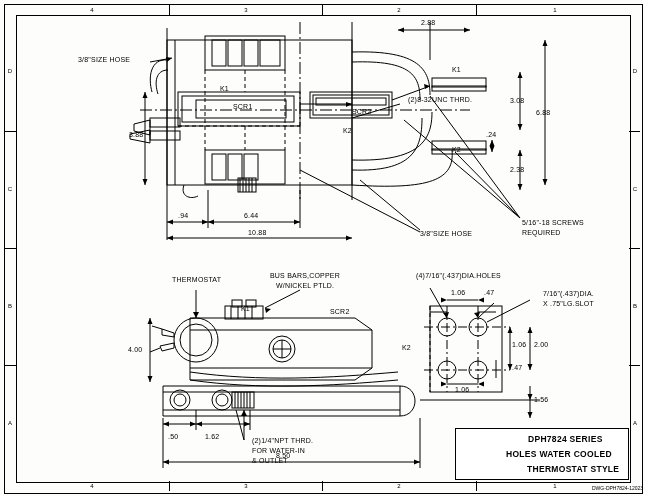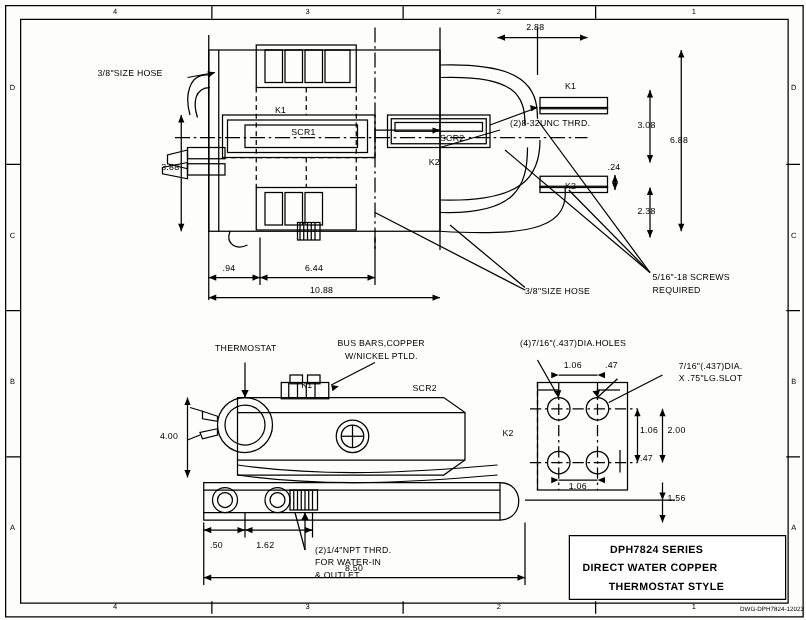--- a/index.html
+++ b/index.html
@@ -23,21 +23,21 @@
     position:absolute;font-size:6px;color:#000;font-family:"Liberation Sans", sans-serif;
     text-align:center;width:10px;
   }
   .tickv{position:absolute;width:1px;background:#000;}
   .tickh{position:absolute;height:1px;background:#000;}
   .txt{position:absolute;font-size:7px;color:#000;white-space:nowrap;font-family:"Liberation Sans", sans-serif;letter-spacing:.2px;}
   .txtb{font-weight:bold;}
   svg{position:absolute;left:0;top:0;overflow:visible;}
   .tb{position:absolute;border:1px solid #000;box-sizing:border-box;background:#fff;}
   .tb-line{position:absolute;height:1px;background:#000;}
-  .tbtxt{position:absolute;font-size:8.5px;color:#000;white-space:nowrap;font-family:"Liberation Sans", sans-serif;letter-spacing:.3px;}
+  .tbtxt{position:absolute;font-size:8.5px;color:#000;white-space:nowrap;font-family:"Liberation Sans", sans-serif;letter-spacing:.3px;margin-left:40px;}
   .tiny-tag{position:absolute;font-size:5px;color:#000;font-family:"Liberation Sans", sans-serif;white-space:nowrap;}
 </style>
 </head>
 <body>
 
 <div id="sheet">
 
   <div class="frame-outer"></div>
   <div class="frame-inner"></div>
 
@@ -360,18 +360,18 @@
   <div class="txt" style="left:534px;top:396px;">1.56</div>
   <div class="txt" style="left:128px;top:346px;">4.00</div>
   <div class="txt" style="left:168px;top:433px;">.50</div>
   <div class="txt" style="left:205px;top:433px;">1.62</div>
   <div class="txt" style="left:276px;top:452px;">8.50</div>
 
   <div class="tb" style="left:455px;top:428px;width:174px;height:52px;">
     <div class="tb-line" style="left:0;top:0;width:0;height:0;"></div>
   </div>
   <div class="tbtxt txtb" style="left:488px;top:434px;">DPH7824 SERIES</div>
-  <div class="tbtxt txtb" style="left:466px;top:449px;">DIRECT WATER COPPER</div>
+  <div class="tbtxt txtb" style="left:466px;top:449px;">HOLES WATER COOLED</div>
   <div class="tbtxt txtb" style="left:487px;top:464px;">THERMOSTAT STYLE</div>
 
   <div class="tiny-tag" style="left:592px;top:485px;">DWG-DPH7824-12023</div>
 
 </div>
 
 </body></html>

